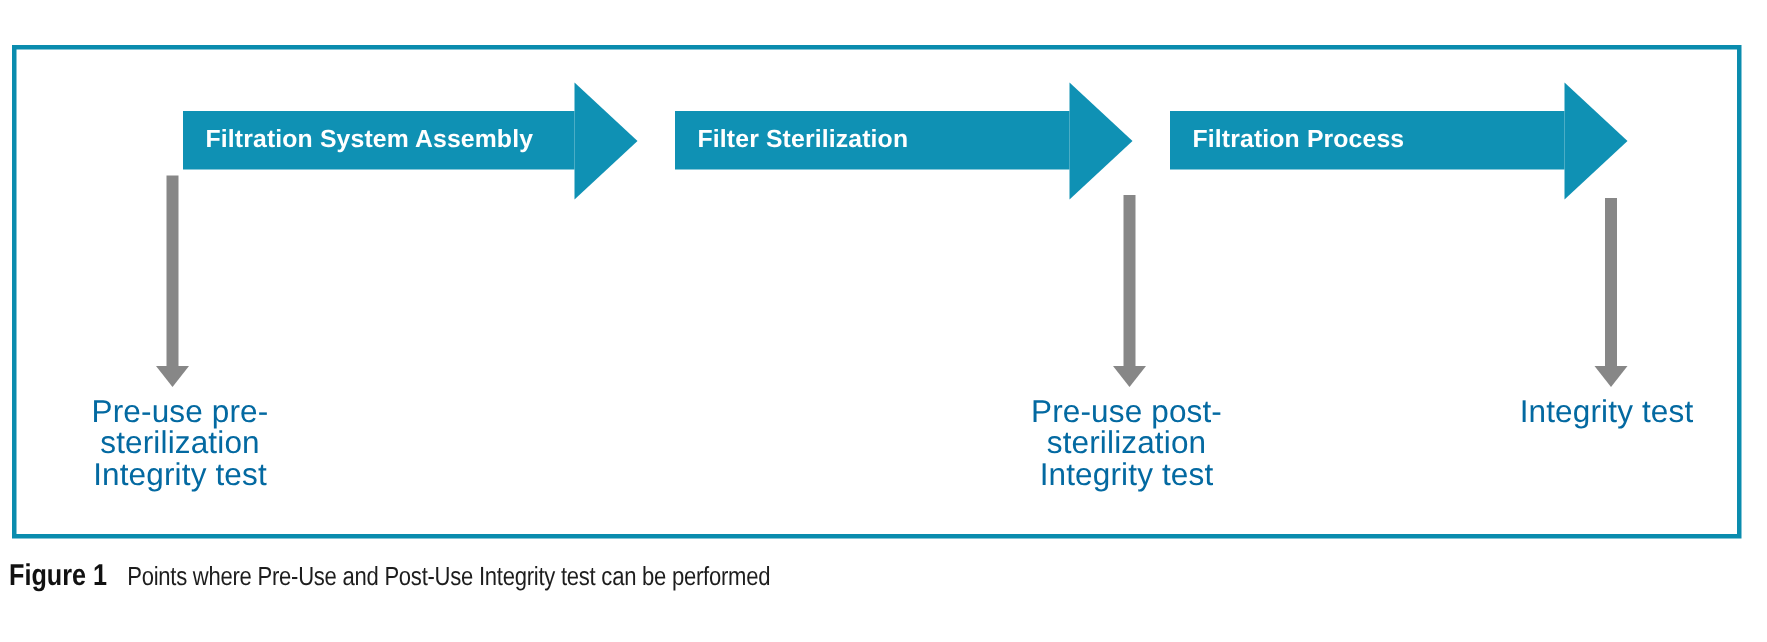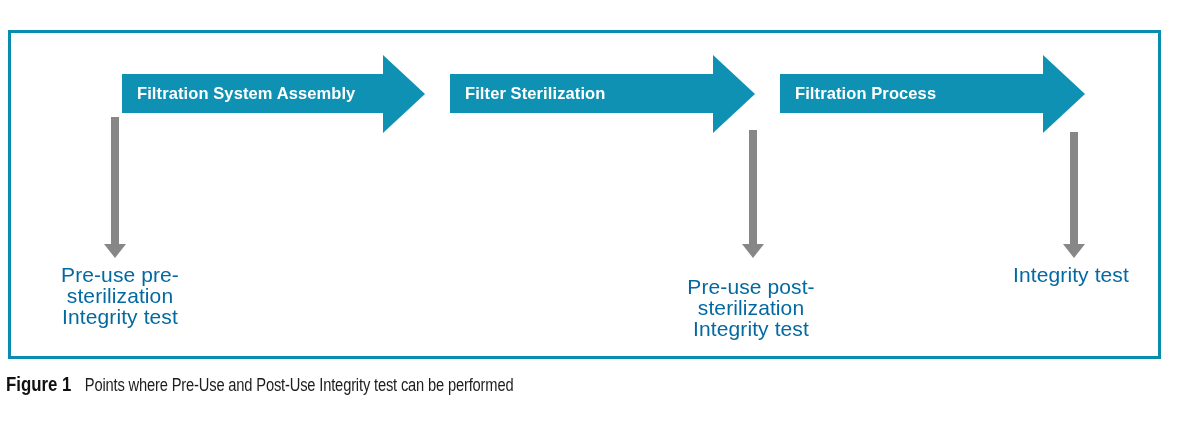--- a/index.html
+++ b/index.html
@@ -92,21 +92,21 @@
     position: absolute;
     top: 264px;
     width: 200px;
     text-align: center;
     color: #0369a1;
     font-size: 21px;
     line-height: 21px;
     letter-spacing: 0.1px;
   }
   .test-1 { left: 20px; }
-  .test-2 { left: 651px; margin-top: 12px; }
+  .test-2 { left: 651px; }
   .test-3 { left: 971px; }
   .test-label span { display: block; }
 
   
   .caption {
     position: absolute;
     left: 6px;
     top: 373px;
     display: flex;
     align-items: baseline;

